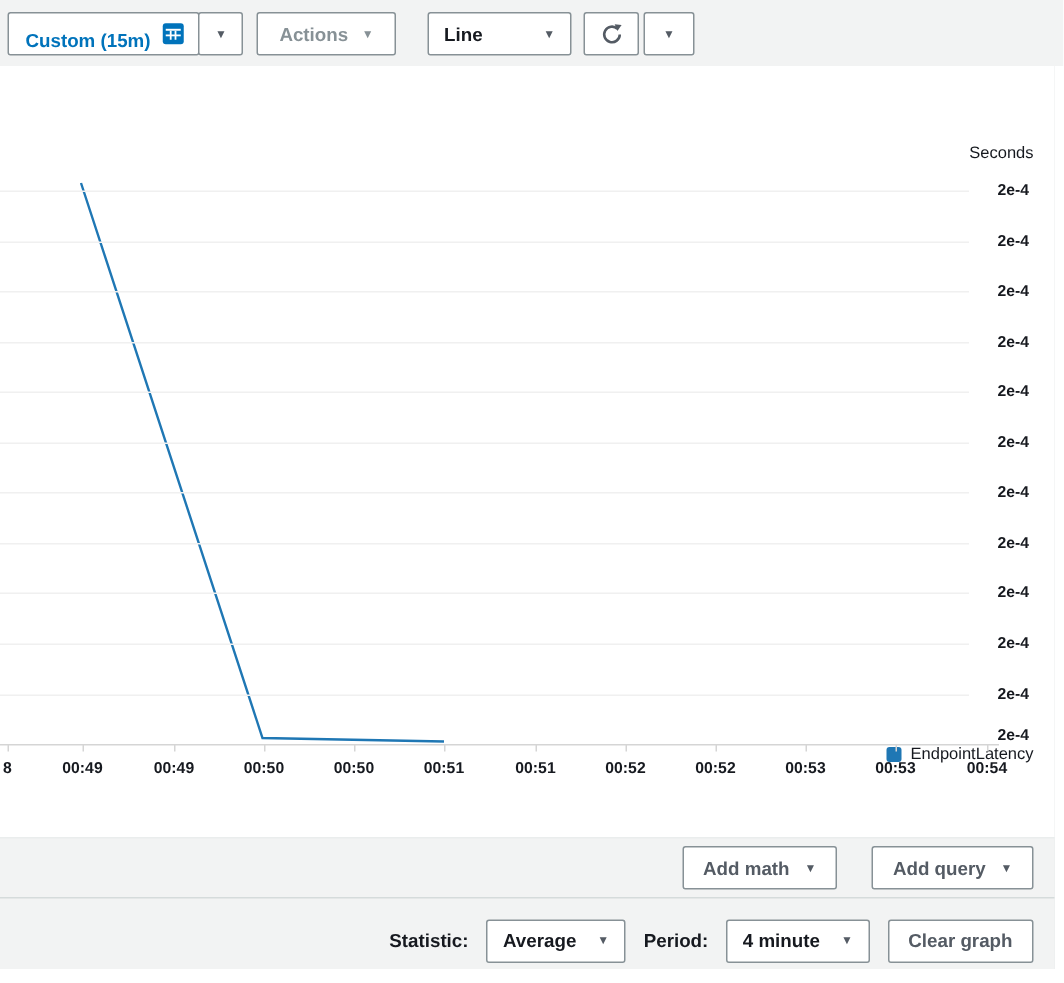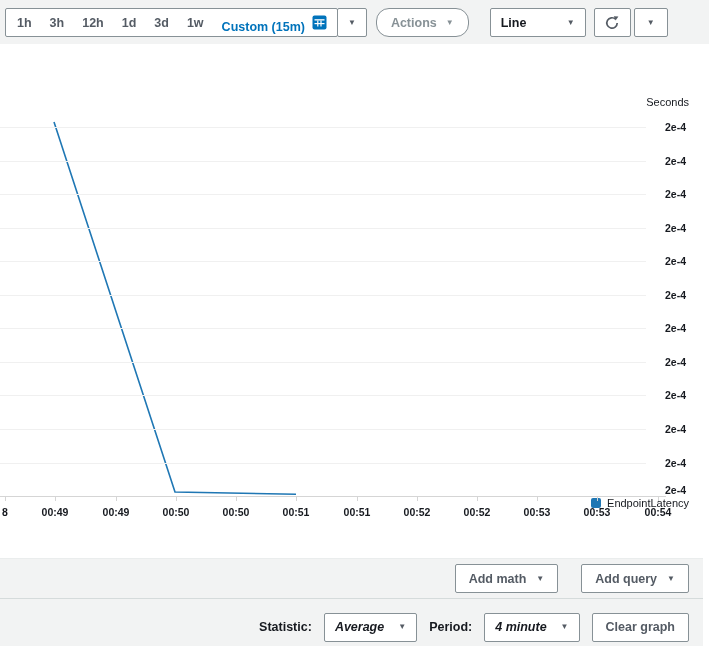--- a/index.html
+++ b/index.html
@@ -13,21 +13,21 @@
     border-radius:2px; height:29px; display:flex; align-items:center;
     font-size:12.5px; font-weight:700; color:#545b64; }
   .tr-group { padding:0 8px 0 2px; }
   .tr-item { padding:0 9px; cursor:pointer; color:#545b64; }
   .tr-custom { padding:8px 6px 0 9px; color:#0073bb; cursor:pointer; text-decoration:none; }
   .cal { width:18px; height:18px; display:flex; align-items:center; justify-content:center; cursor:pointer; }
   .select-box { margin-left:-1px; padding:0 10px; gap:10px; cursor:pointer; }
   .caret { font-size:8px; color:#545b64; line-height:1; }
   .gap { width:9px; flex:none; }
   .btn { padding:0 14px; gap:9px; cursor:pointer; }
-  .btn.disabled { color:#879196;border-radius:13px; }
+  .btn.disabled { color:#879196; }
   .btn.disabled .caret { color:#879196; }
   .sel-line { width:96px; justify-content:space-between; margin-left:0; padding:0 10px; color:#16191f; }
   .icon-btn { width:37px; justify-content:center; padding:0; }
   .caret-btn { width:34px; justify-content:center; padding:0; margin-left:3px; }
 
   
   .content { width:703px; border-right:1px solid #d5dbdb; background:#fff; }
   .chart-panel { position:relative; width:703px; height:514px; overflow:hidden; background:#fff; }
   .gridline { position:absolute; left:0; height:1px; background:#f0f0f0; }
   .axis-line { position:absolute; left:0; height:1px; background:#d5d5d5; }
@@ -48,36 +48,28 @@
   .footer-row1 { height:40px; display:flex; align-items:center; justify-content:flex-end;
     gap:23px; padding-right:14px; border-bottom:1px solid #d5dbdb; }
   .footer-row2 { height:56px; display:flex; align-items:center; justify-content:flex-end;
     gap:12px; padding-right:14px; }
   .f-btn { background:#fff; border:1px solid #879196; border-radius:2px; height:29px;
     display:flex; align-items:center; gap:10px; padding:0 13px; font-size:12.5px;
     font-weight:700; color:#545b64; cursor:pointer; }
   .f-label { font-size:12.5px; font-weight:700; color:#16191f; }
   .f-select { background:#fff; border:1px solid #879196; border-radius:2px; height:29px;
     display:flex; align-items:center; justify-content:space-between; gap:14px;
-    padding:0 10px; font-size:12.5px; font-weight:700; color:#16191f; cursor:pointer;font-style:italic; }
+    padding:0 10px; font-size:12.5px; font-weight:700; color:#16191f; cursor:pointer; }
   .f-select.period { min-width:92px; }
 </style>
 </head>
 <body>
 
 <div class="toolbar">
   <div class="tr-group">
-    <div id="time-ranges" style="display:flex;align-items:center;">
-        <span class="tr-item">1h</span>
-        <span class="tr-item">3h</span>
-        <span class="tr-item">12h</span>
-        <span class="tr-item">1d</span>
-        <span class="tr-item">3d</span>
-        <span class="tr-item">1w</span>
-      </div>
     <a class="tr-custom">Custom (15m)</a>
     <span class="cal">
       <svg width="15" height="15" viewBox="0 0 15 15">
         <rect x="0.5" y="0.5" width="14" height="14" rx="2" fill="#0073bb"></rect>
         <rect x="2.5" y="4.2" width="10" height="1.3" fill="#fff"></rect>
         <rect x="5.2" y="5.5" width="1.2" height="6" fill="#fff"></rect>
         <rect x="8.4" y="5.5" width="1.2" height="6" fill="#fff"></rect>
         <rect x="2.5" y="8" width="10" height="1.2" fill="#fff"></rect>
       </svg>
     </span>

